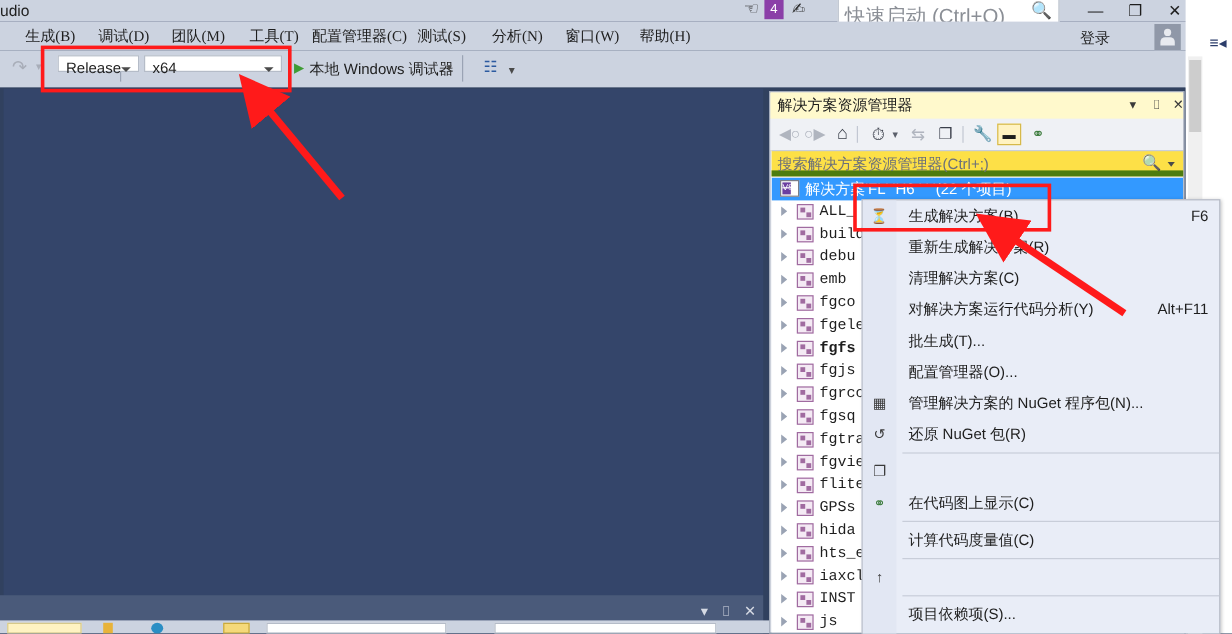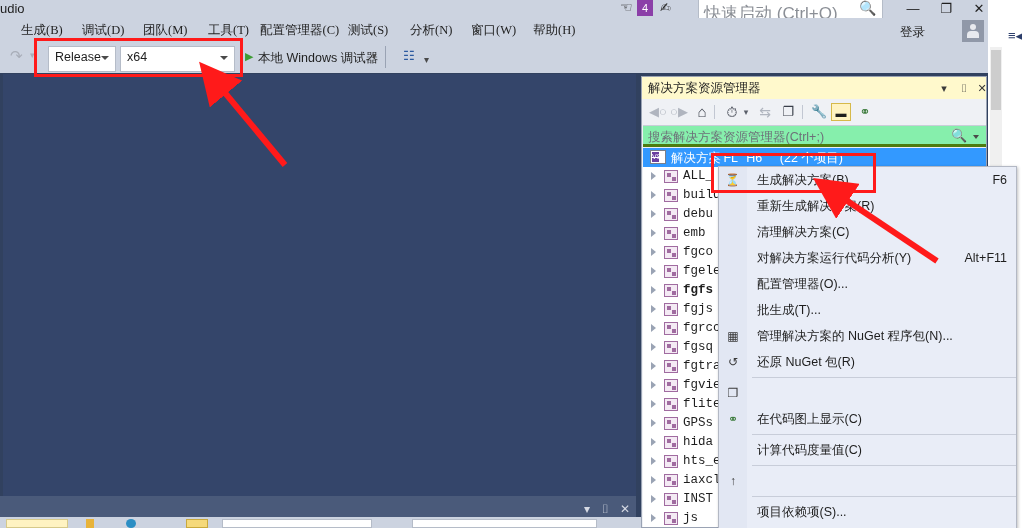--- a/index.html
+++ b/index.html
@@ -17,21 +17,21 @@
   .menu-item{
     position:absolute;top:3px;height:18px;line-height:18px;
     font-size:12.5px;color:#1e1e1e;white-space:nowrap;padding:0 3px;
     cursor:default;
   }
   #toolbar{left:0;top:42px;width:1027px;height:31px;background:#ccd3e0;}
   #toolstrip-sep{left:100px;top:46px;width:1px;height:22px;background:#9aa3b4;}
   #toolstrip-sep2{left:385px;top:46px;width:1px;height:22px;background:#9aa3b4;}
 
   .combo{
-    position:absolute;top:46px;height:26px;background:#fff;
+    position:absolute;top:46px;height:14px;background:#fff;
     border:1px solid #b5bcc8;box-sizing:border-box;
   }
   .combo .txt{position:absolute;left:6px;top:3px;font-size:12.5px;color:#1e1e1e;white-space:nowrap;}
   .combo .arw{position:absolute;right:6px;top:9px;width:0;height:0;
     border-left:4px solid transparent;border-right:4px solid transparent;border-top:4px solid #4a4a4a;}
 
   .tb-text{position:absolute;font-size:12.5px;color:#1e1e1e;white-space:nowrap;}
   .undo-arrow{position:absolute;font-size:15px;color:#a8adb8;}
 
   
@@ -79,22 +79,22 @@
   #se-titlebar{position:absolute;left:0;top:0;width:100%;height:22px;background:#fff9cc;}
   #se-title{position:absolute;left:6px;top:3px;font-size:12.5px;color:#1e1e1e;white-space:nowrap;}
   .se-tb-btn{position:absolute;top:4px;width:14px;height:14px;text-align:center;line-height:14px;
     font-size:11px;color:#3a3a3a;cursor:default;}
 
   #se-toolbar{position:absolute;left:0;top:22px;width:100%;height:26px;background:#eff1f5;}
   .se-icon{position:absolute;top:4px;width:20px;height:18px;text-align:center;line-height:18px;
     font-size:13px;color:#5a5f6a;cursor:default;}
   .se-sep{position:absolute;top:6px;width:1px;height:14px;background:#c2c7d2;}
 
-  #se-search{position:absolute;left:1px;top:48px;width:343px;height:22px;background:#86efac;
-    border-top:1px solid #c9ced8;border-bottom:3px solid #4d7c0f;box-sizing:border-box;}
+  #se-search{position:absolute;left:1px;top:48px;width:343px;height:22px;background:#fde047;
+    border-top:1px solid #c9ced8;border-bottom:5px solid #4d7c0f;box-sizing:border-box;}
   #se-search .ph{position:absolute;left:5px;top:3px;font-size:12.5px;color:#6d7179;white-space:nowrap;}
   #se-search-icon{position:absolute;right:18px;top:2px;font-size:13px;color:#3a3a3a;}
   #se-search-arw{position:absolute;right:7px;top:9px;width:0;height:0;
     border-left:3px solid transparent;border-right:3px solid transparent;border-top:4px solid #4a4a4a;}
 
   #se-tree{position:absolute;left:1px;top:71px;width:343px;height:379px;background:#fff;overflow:hidden;}
   .tree-row{position:absolute;left:0;width:343px;height:19px;}
   .tree-row.sel{background:#3399ff;}
   .tw-exp{position:absolute;left:8px;top:5px;width:0;height:0;
     border-top:4px solid transparent;border-bottom:4px solid transparent;border-left:5px solid #9aa3b4;}
@@ -417,24 +417,24 @@
     <span class="lbl">重新生成解决方案(R)</span>
   </div>
   <div class="ctx-item">
     <span class="lbl">清理解决方案(C)</span>
   </div>
   <div class="ctx-item">
     <span class="lbl">对解决方案运行代码分析(Y)</span>
     <span class="shortcut">Alt+F11</span>
   </div>
   <div class="ctx-item">
+    <span class="lbl">批生成(T)...</span>
+  </div>
+  <div class="ctx-item">
     <span class="lbl">配置管理器(O)...</span>
-  </div>
-  <div class="ctx-item">
-    <span class="lbl">批生成(T)...</span>
   </div>
   <div class="ctx-item">
     <span class="gi">▦</span>
     <span class="lbl">管理解决方案的 NuGet 程序包(N)...</span>
   </div>
   <div class="ctx-item">
     <span class="gi">↺</span>
     <span class="lbl">还原 NuGet 包(R)</span>
   </div>
 

